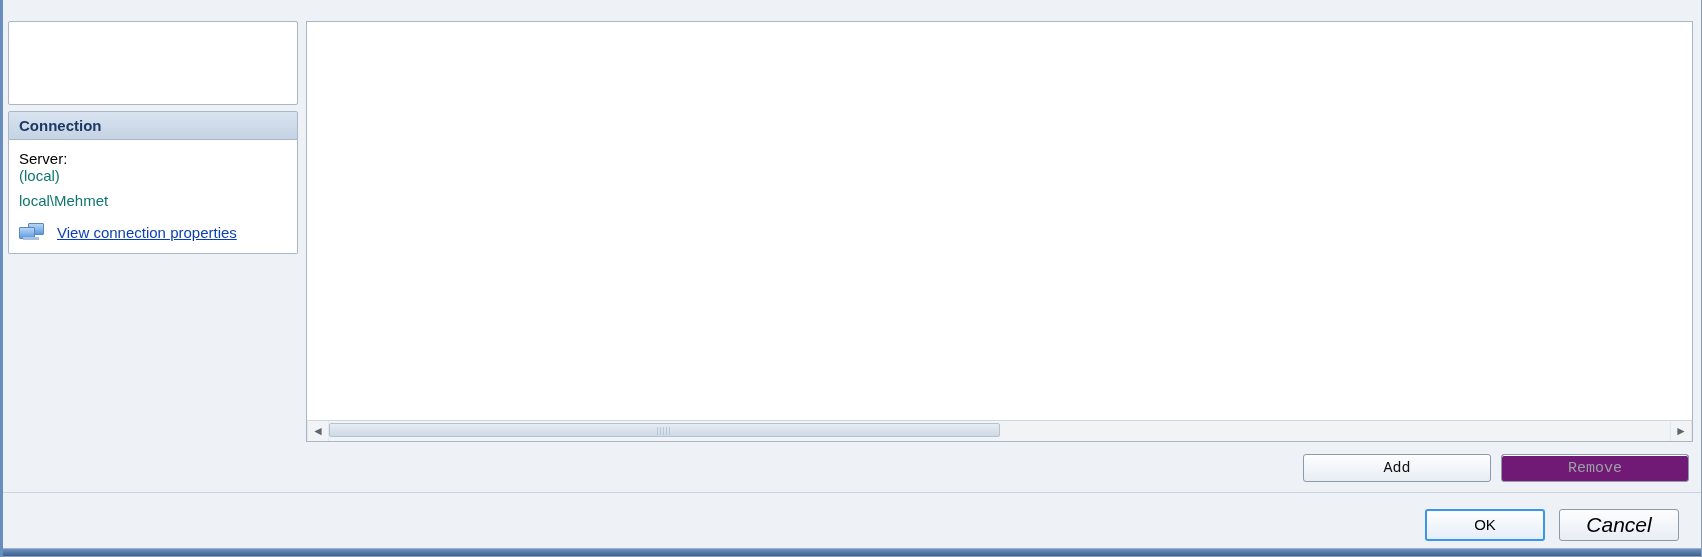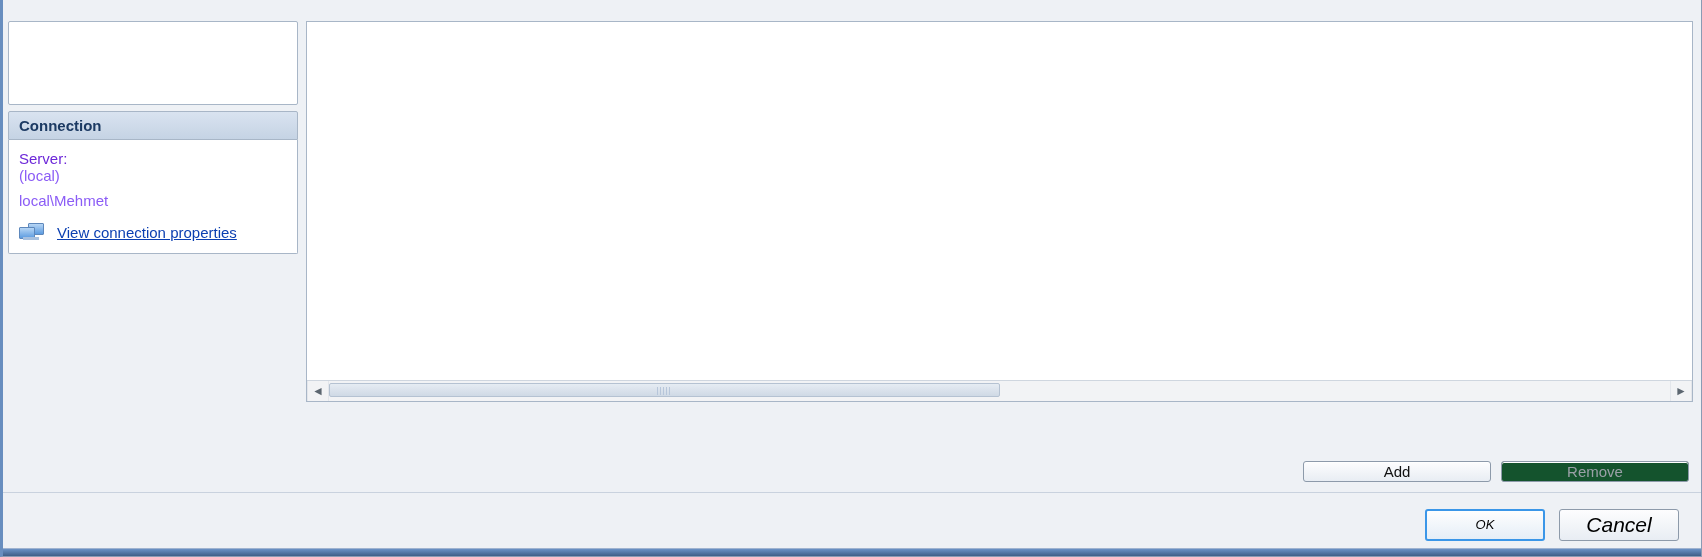--- a/index.html
+++ b/index.html
@@ -78,25 +78,25 @@
   .section-card {
     background: #ffffff;
     border: 1px solid #a8b6c7;
     border-top: none;
     border-radius: 0 0 2px 2px;
     padding: 8px 10px 12px 10px;
     margin-bottom: 6px;
   }
 
   .field-label {
-    color: #6d28d9;
+    color: #000000;
     margin-top: 2px;
   }
   .field-value {
-    color: #8b5cf6;
+    color: #0f766e;
     margin-bottom: 8px;
   }
 
   .link-row {
     display: flex;
     align-items: flex-end;
     gap: 16px;
     margin-top: 14px;
   }
   .monitor-icon {
@@ -225,34 +225,33 @@
 
   .actions-row {
     display: flex;
     justify-content: flex-end;
     gap: 10px;
     padding: 12px 4px 10px 0;
   }
 
   .btn {
     min-width: 188px;
-    height: 21px;
+    height: 28px;
     border: 1px solid #8d9aaa;
     border-radius: 3px;
     background: linear-gradient(#fdfdfe, #e8edf3);
-    font-family: Liberation Sans, sans-serif;
+    font-family: Liberation Mono, monospace;
     font-size: 15px;
     color: #111;
     cursor: pointer;
     box-shadow: inset 0 1px 0 #fff;
-    margin-top: 47px;
   }
   .btn:disabled {
     color: #9aa0a7;
-    background: #14532d;
+    background: #701a75;
     cursor: default;
   }
 
   .dialog-footer {
     height: 64px;
     background: #eef1f5;
     border-top: 1px solid #c9d2de;
     display: flex;
     justify-content: flex-end;
     align-items: center;
@@ -260,24 +259,23 @@
     padding: 0 22px 0 0;
     box-sizing: border-box;
   }
   .btn-primary {
     min-width: 120px;
     height: 32px;
     border: 2px solid #3a96e8;
     border-radius: 3px;
     background: linear-gradient(#fefefe, #e5eef7);
     font-family: inherit;
-    font-size: 13px;
+    font-size: 15px;
     color: #000;
     cursor: pointer;
-    font-style: italic;
   }
   .btn-secondary {
     min-width: 120px;
     height: 32px;
     border: 1px solid #8d9aaa;
     border-radius: 3px;
     background: linear-gradient(#fdfdfe, #e8edf3);
     font-family: inherit;
     font-size: 21px;
     color: #000;

